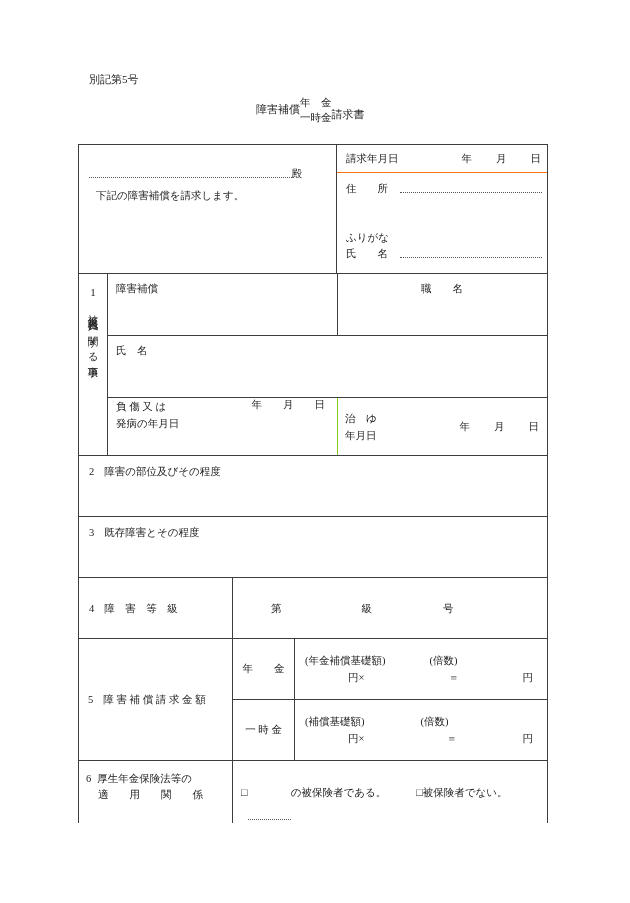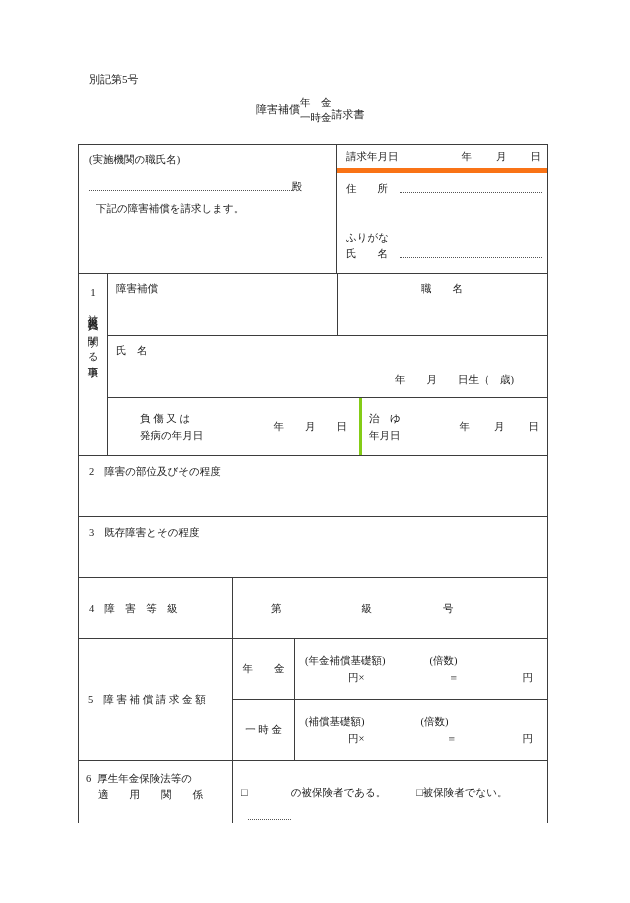--- a/index.html
+++ b/index.html
@@ -27,40 +27,40 @@
   .br { border-right:1px solid #3d3d3d; }
 
   
   .row-top { height:129px; }
   .cell-recipient { width:258px; padding:8px 10px 0 10px; }
   .dono-row { display:flex; align-items:flex-end; margin-top:14px; width:213px; }
   .dotted-fill { border-bottom:1px dotted #555; height:4px; }
   .dono-row .dotted-fill { flex:1; margin-bottom:2px; }
   .statement { margin-top:9px; padding-left:7px; }
   .cell-claim { flex:1; display:flex; flex-direction:column; }
-  .claim-date-row { height:28px; border-bottom:5px solid #f97316; display:flex; align-items:center; padding:0 6px 0 9px; justify-content:space-between; }
+  .claim-date-row { height:28px; border-bottom:1px solid #f97316; display:flex; align-items:center; padding:0 6px 0 9px; justify-content:space-between; }
   .ymd { display:flex; column-gap:24px; }
   .claimant-block { flex:1; padding:6px 5px 0 9px; }
   .fill-row { display:flex; align-items:flex-end; margin-top:3px; }
   .fill-row .dotted-fill { flex:1; margin-left:12px; margin-bottom:2px; }
   .mt-gap { margin-top:36px; }
 
   
   .row-s1 { height:182px; }
   .label-col { width:29px; border-right:1px solid #3d3d3d; text-align:center; padding-top:12px; }
   .sec-num-v { font-size:11px; }
   .vtext { writing-mode:vertical-rl; text-orientation:upright; letter-spacing:2px; margin:7px auto 0 auto; font-size:10.5px; }
   .s1-right { flex:1; display:flex; flex-direction:column; }
   .s1-rowA { height:62px; border-bottom:1px solid #3d3d3d; display:flex; }
   .cellA1 { width:230px; border-right:1px solid #3d3d3d; padding:8px 8px 0 8px; }
   .cellA2 { flex:1; padding:8px 8px 0 7px;text-align:center; }
   .s1-rowB { height:62px; border-bottom:1px solid #3d3d3d; padding:8px 0 0 8px; }
   .birth-line { text-align:right; padding-right:33px; margin-top:16px; }
   .s1-rowC { flex:1; display:flex; }
-  .cellC1 { width:230px; border-right:3px solid #84cc16; display:flex; align-items:center; padding:0 12px 0 8px;margin-left:24px; }
+  .cellC1 { width:230px; border-right:1px solid #84cc16; display:flex; align-items:flex-start; padding:0 12px 0 8px; }
   .cellC2 { flex:1; display:flex; align-items:center; padding:0 8px 0 7px; }
   .lbl2 { line-height:17px; }
   .ymd-auto { margin-left:auto; display:flex; column-gap:21px; }
   .ymd-auto2 { margin-left:auto; display:flex; column-gap:24px; }
 
   
   .row-simple { height:61px; padding:9px 10px 0 10px; display:flex; align-items:flex-start; }
   .sec-num { flex:none; }
   .sec-label { margin-left:10px; }
 
@@ -112,21 +112,20 @@
       <span>年　金</span>
       <span>一時金</span>
     </span>
     <span class="t-suffix">請求書</span>
   </div>
 
   <div class="form-table">
 
     <div class="row row-top">
       <div class="cell cell-recipient br">
-        <div>(実施機関の職氏名)</div>
         <div class="dono-row">
           <span class="dotted-fill"></span>
           <span>殿</span>
         </div>
         <div class="statement">下記の障害補償を請求します。</div>
       </div>
       <div class="cell cell-claim">
         <div class="claim-date-row">
           <span>請求年月日</span>
           <span class="ymd">
@@ -158,21 +157,20 @@
         <div class="s1-rowA">
           <div class="cellA1">
             <span>障害補償</span>
           </div>
           <div class="cellA2">
             <span>職　　名</span>
           </div>
         </div>
         <div class="s1-rowB">
           <div>氏　名</div>
-          <div class="birth-line">年　　月　　日生（　歳)</div>
         </div>
         <div class="s1-rowC">
           <div class="cellC1">
             <div class="lbl2">
               <div>負 傷 又 は</div>
               <div>発病の年月日</div>
             </div>
             <span class="ymd-auto">
               <span>年</span>
               <span>月</span>

